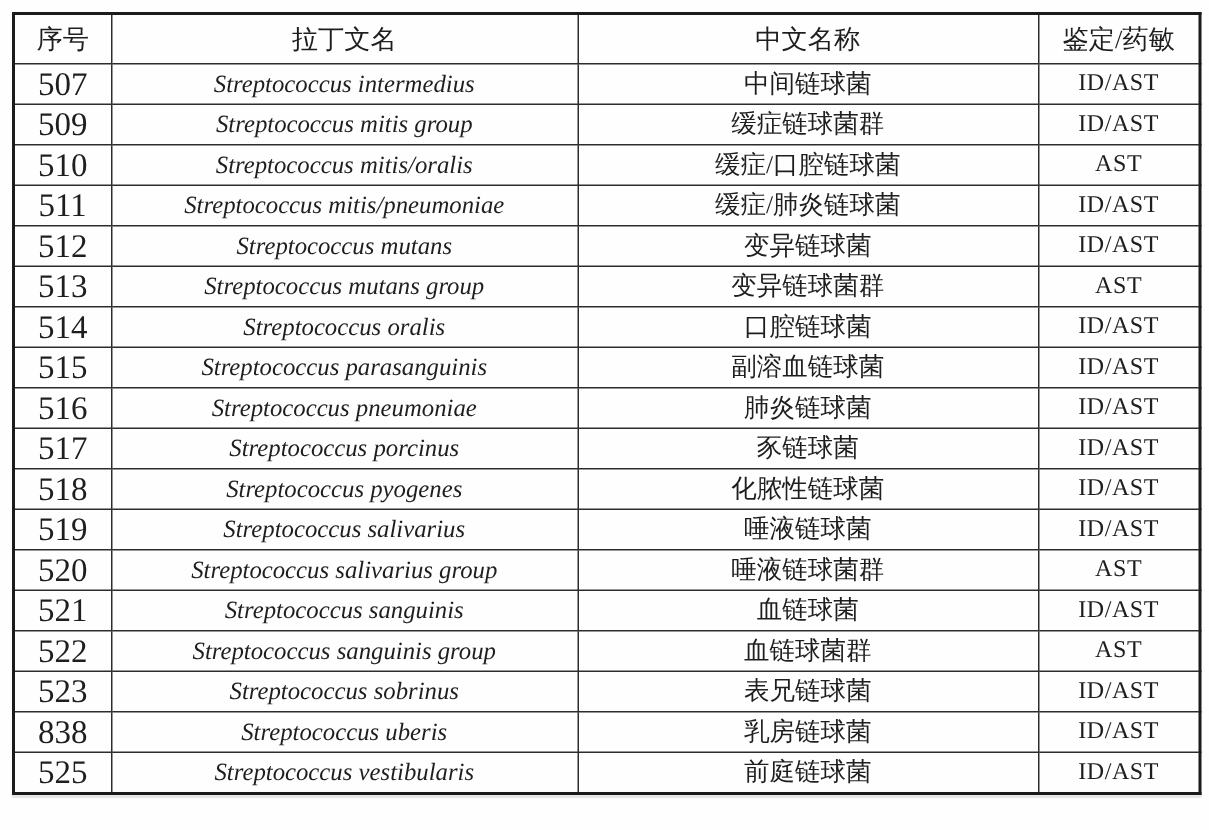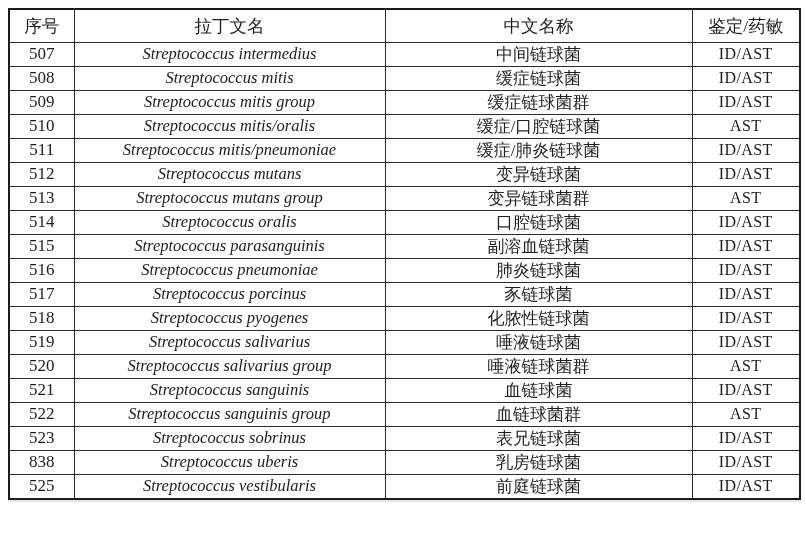--- a/index.html
+++ b/index.html
@@ -39,21 +39,21 @@
     padding: 0 2px;
     overflow: hidden;
     white-space: nowrap;
   }
   thead th {
     height: 33px;
     font-weight: 400;
     font-size: 17.5px;
   }
   tbody td { height: 23.6px; font-size: 17px; }
-  td.no    { font-size: 17px; }
+  td.no    { font-size: 22px; }
   td.latin { font-style: italic; font-size: 16.5px; margin-left: 36px; }
   td.idast { font-size: 16px; letter-spacing: 0.4px; }
 </style>
 </head>
 <body>
 
 <div class="scan-page">
   <table class="organism-table">
     <colgroup>
       <col class="c-no">
@@ -67,26 +67,20 @@
         <th>拉丁文名</th>
         <th>中文名称</th>
         <th>鉴定/药敏</th>
       </tr>
     </thead>
     <tbody>
         <tr>
           <td class="no">507</td>
           <td class="latin">Streptococcus intermedius</td>
           <td class="cn">中间链球菌</td>
-          <td class="idast">ID/AST</td>
-        </tr>
-        <tr>
-          <td class="no">508</td>
-          <td class="latin">Streptococcus mitis</td>
-          <td class="cn">缓症链球菌</td>
           <td class="idast">ID/AST</td>
         </tr>
         <tr>
           <td class="no">509</td>
           <td class="latin">Streptococcus mitis group</td>
           <td class="cn">缓症链球菌群</td>
           <td class="idast">ID/AST</td>
         </tr>
         <tr>
           <td class="no">510</td>

